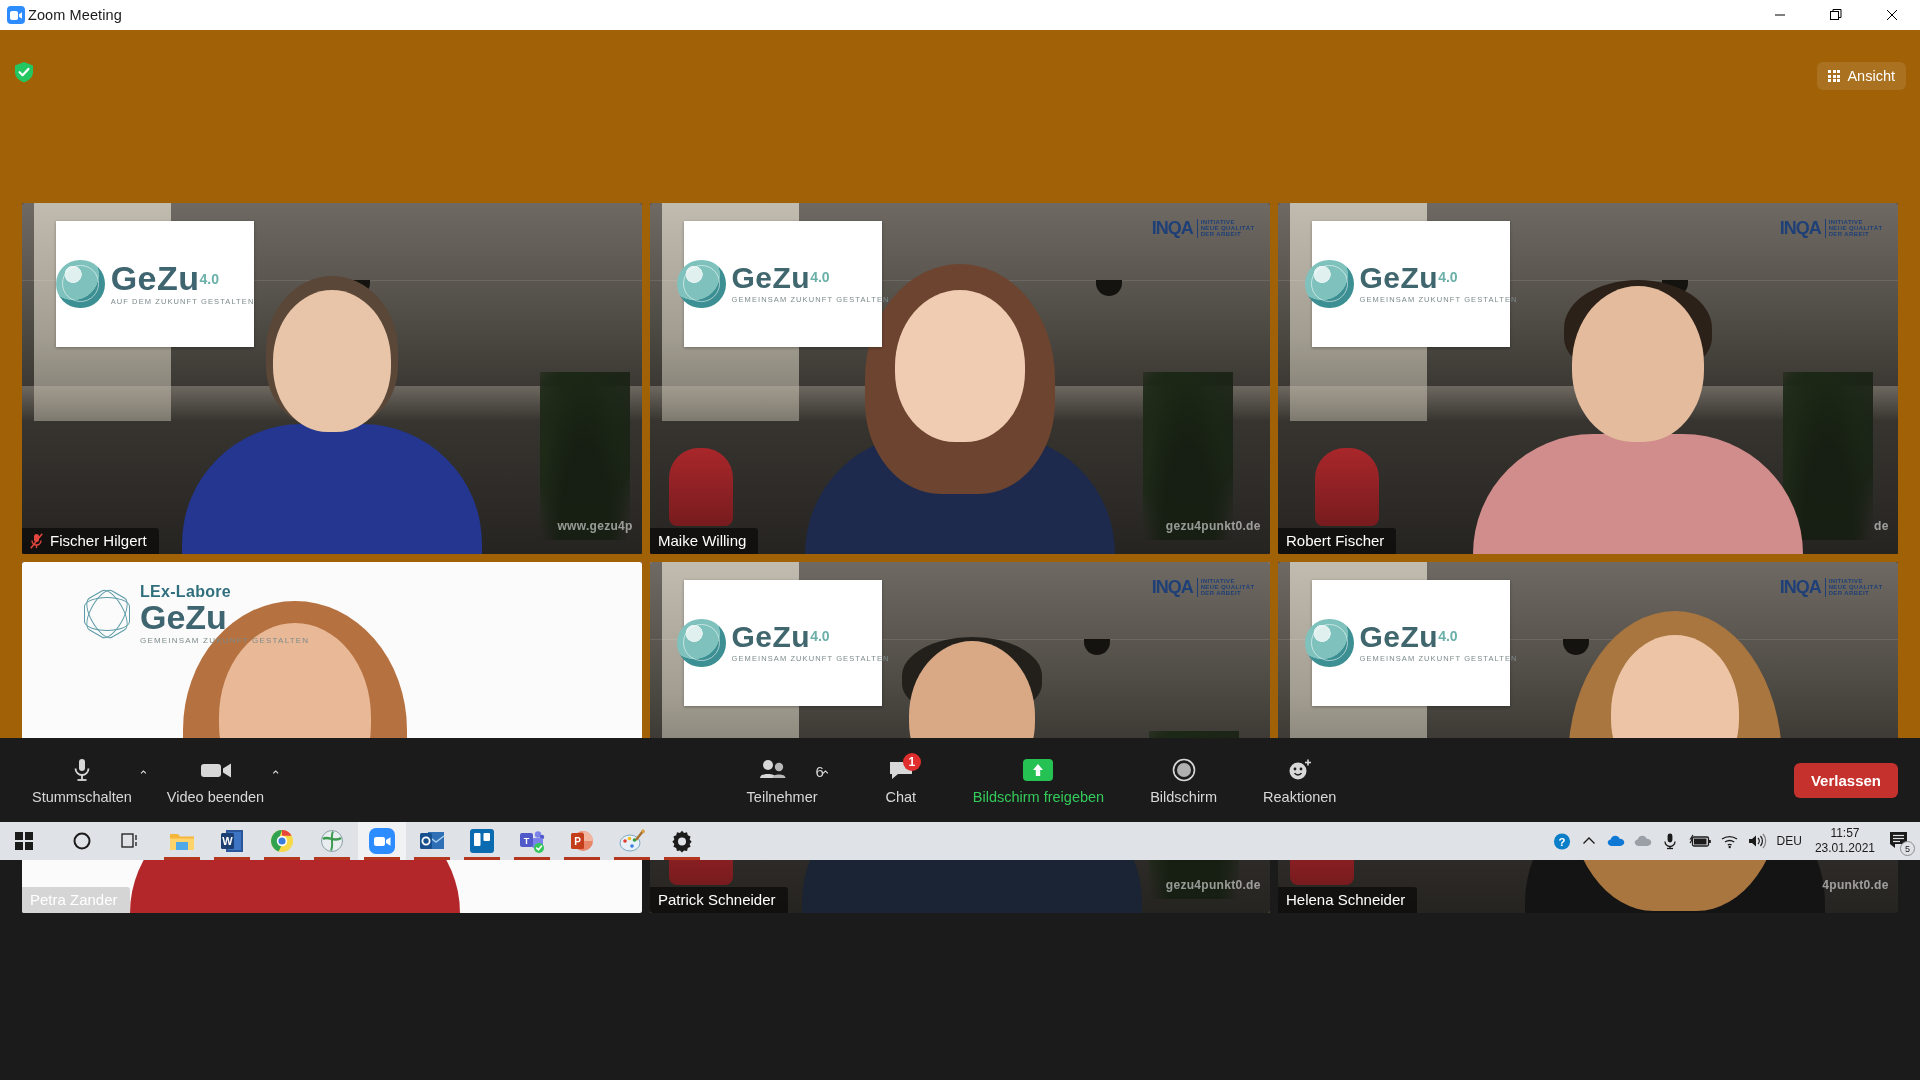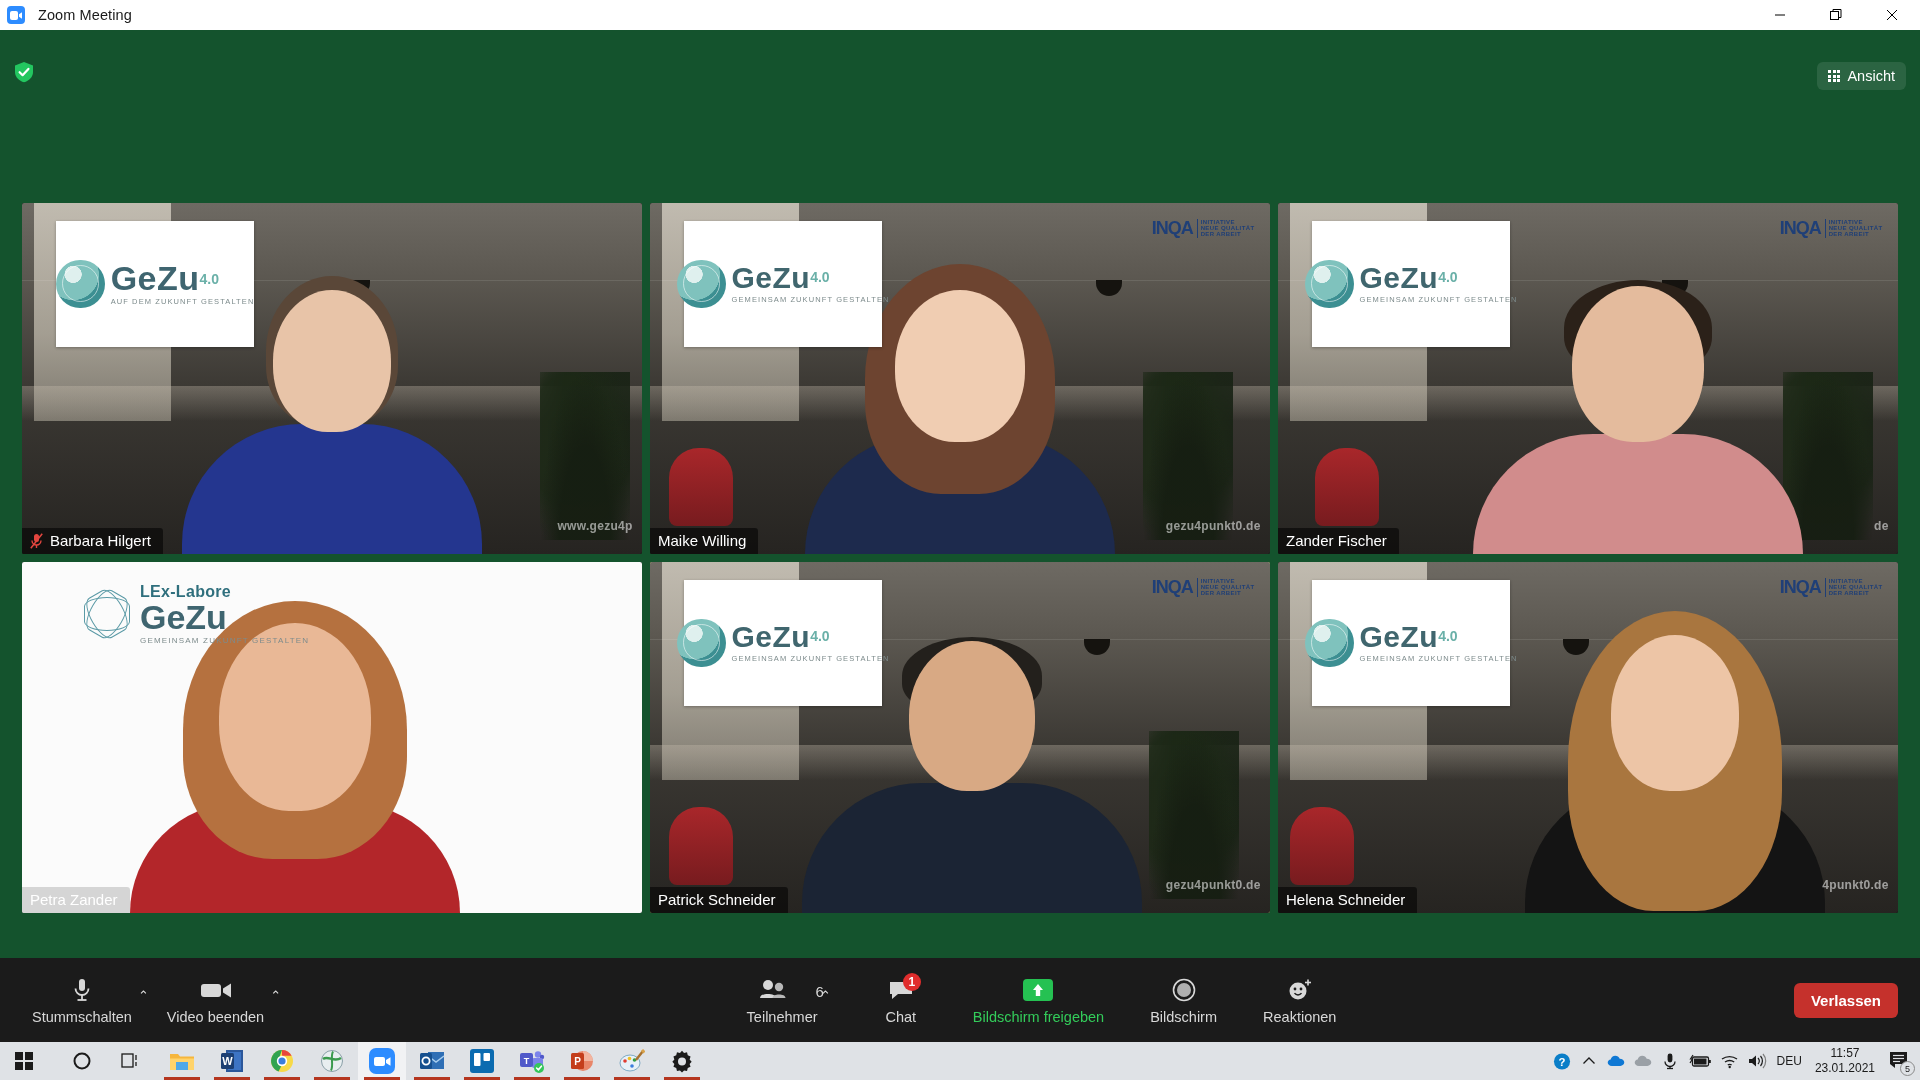--- a/index.html
+++ b/index.html
@@ -16,34 +16,34 @@
     display: flex; align-items: center;
     position: relative;
   }
   .tb-icon {
     width: 18px; height: 18px; margin-left: 7px;
     background: #2d8cff; border-radius: 4px;
     display: flex; align-items: center; justify-content: center;
   }
   .tb-icon svg { display: block; }
   .tb-title {
-    font-size: 14.5px; color: #1a1a1a; margin-left: 13px;
+    font-size: 14.5px; color: #1a1a1a; margin-left: 3px;
     letter-spacing: .1px;
   }
   .tb-controls { position: absolute; right: 0; top: 0; height: 30px; display: flex; }
   .tb-btn {
     width: 56px; height: 30px; display: flex;
     align-items: center; justify-content: center;
     color: #000;
   }
 
   
   .meeting {
     position: relative;
-    height: 1012px; background: #14532d;
+    height: 792px; background: #a16207;
   }
   .topbar {
     position: absolute; top: 0; left: 0; right: 0; height: 58px;
   }
   .shield {
     position: absolute; left: 12px; top: 30px;
     width: 24px; height: 24px;
   }
   .view-btn {
     position: absolute; right: 14px; top: 32px;
@@ -374,21 +374,21 @@
       <div class="watermark">www.gezu4p</div>
       <div class="namebar">
         <span class="mute-icon">
           <svg width="13" height="16" viewBox="0 0 13 16">
               <rect x="4" y="1" width="5" height="8" rx="2.5" fill="#e3463f"></rect>
               <path d="M2 7.5 A4.5 4.5 0 0 0 11 7.5" fill="none" stroke="#e3463f" stroke-width="1.4"></path>
               <line x1="6.5" y1="12" x2="6.5" y2="15" stroke="#e3463f" stroke-width="1.4"></line>
               <line x1="0.8" y1="15.2" x2="12.2" y2="0.8" stroke="#e3463f" stroke-width="1.5"></line>
             </svg>
         </span>
-        <span>Barbara Hilgert</span>
+        <span>Fischer Hilgert</span>
       </div>
     </div>
 
     <div class="tile">
       <div class="bg"></div>
       <div class="lampline"></div>
       <div class="lamp" style="left:18%"></div>
       <div class="lamp" style="left:72%"></div>
       <div class="plant" style="right:6%"></div>
       <div class="redchair" style="left:3%"></div>
@@ -440,21 +440,21 @@
       <div class="inqa">
         <span class="inqa-mark">INQA</span>
         <span class="inqa-lines">
           <div>INITIATIVE</div>
           <div>NEUE QUALITÄT</div>
           <div>DER ARBEIT</div>
         </span>
       </div>
       <div class="watermark">de</div>
       <div class="namebar">
-        <span>Zander Fischer</span>
+        <span>Robert Fischer</span>
       </div>
     </div>
 
     <div class="tile">
       <div class="bg-white"></div>
       <div class="person" style="bottom:0;left:44%">
         <div class="hair" style="width:224px;height:258px;background:#b5713f;top:-22px;"></div>
         <div class="head" style="background:#e9b896;position:relative;width:152px;height:188px;"></div>
         <div class="torso" style="background:#b3262a;width:330px;height:110px;"></div>
       </div>

